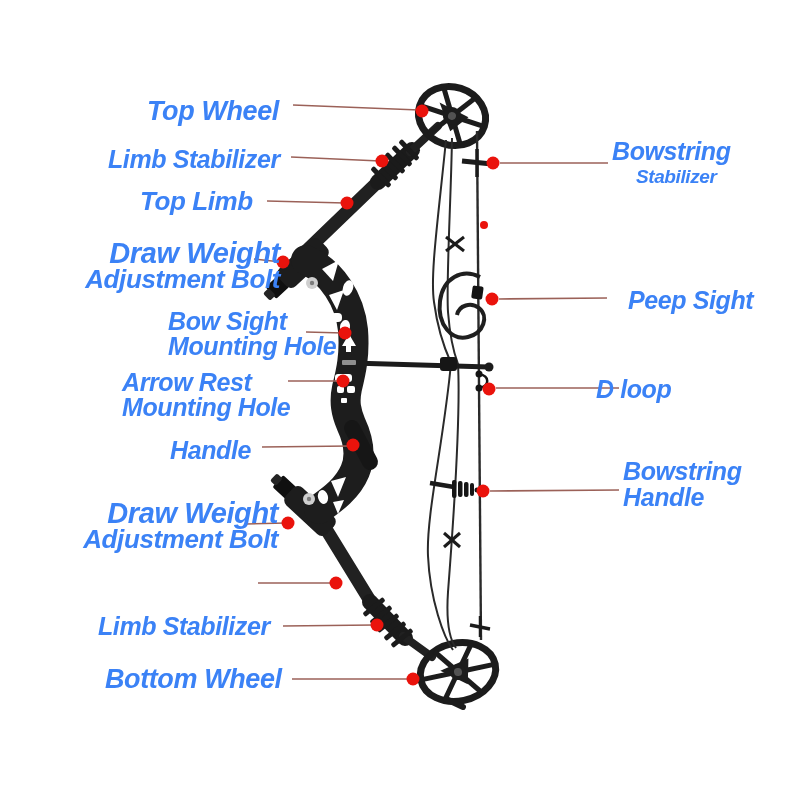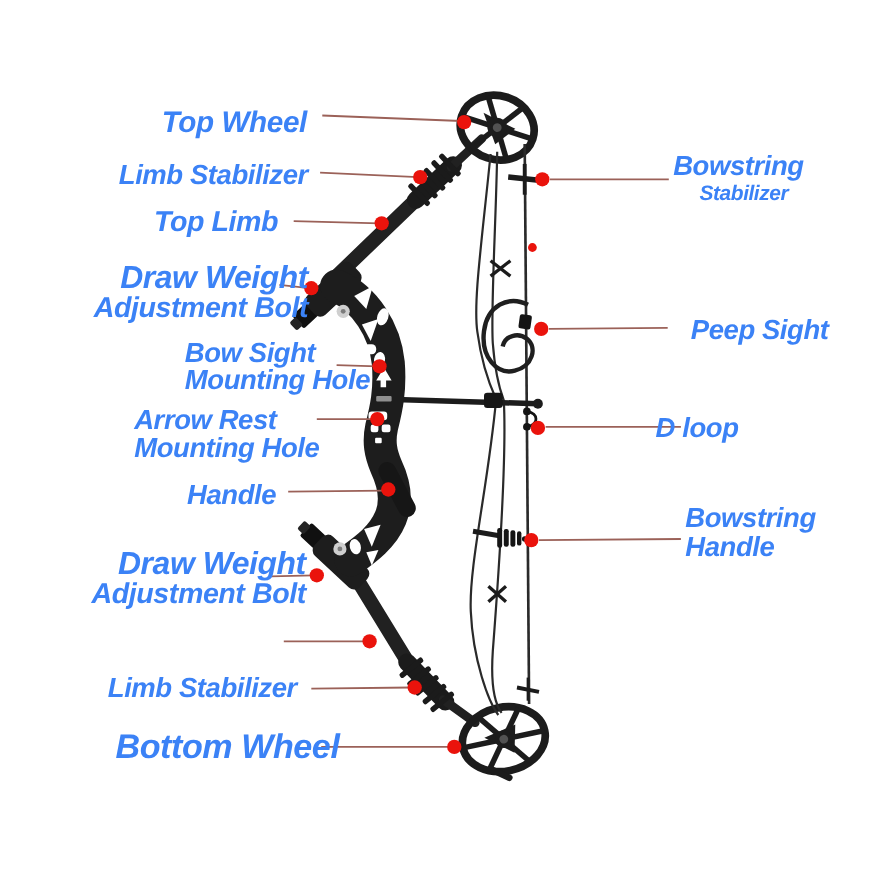--- a/index.html
+++ b/index.html
@@ -221,21 +221,21 @@
         <div class="row" style="font-size: 25px; line-height: 28px;">Handle</div>
       </div>
       <div class="label center" style="left: 74px; top: 500px; width: 204px;">
         <div class="row" style="font-size: 29px; line-height: 26px;">Draw Weight</div>
         <div class="row" style="font-size: 26px; line-height: 26px;">Adjustment Bolt</div>
       </div>
       <div class="label" style="left: 98px; top: 612px;">
         <div class="row" style="font-size: 25px; line-height: 28px;">Limb Stabilizer</div>
       </div>
       <div class="label" style="left: 105px; top: 664px;">
-        <div class="row" style="font-size: 31px; line-height: 30px;">Bottom Wheel</div>
+        <div class="row" style="font-size: 27px; line-height: 30px;">Bottom Wheel</div>
       </div>
       <div class="label" style="left: 612px; top: 138px;">
         <div class="row" style="font-size: 25px; line-height: 26px;">Bowstring</div>
         <div class="row" style="font-size: 19px; line-height: 26px; margin-left: 24px;">Stabilizer</div>
       </div>
       <div class="label" style="left: 628px; top: 286px;">
         <div class="row" style="font-size: 25px; line-height: 28px;">Peep Sight</div>
       </div>
       <div class="label" style="left: 596px; top: 375px;">
         <div class="row" style="font-size: 25px; line-height: 28px;">D loop</div>

